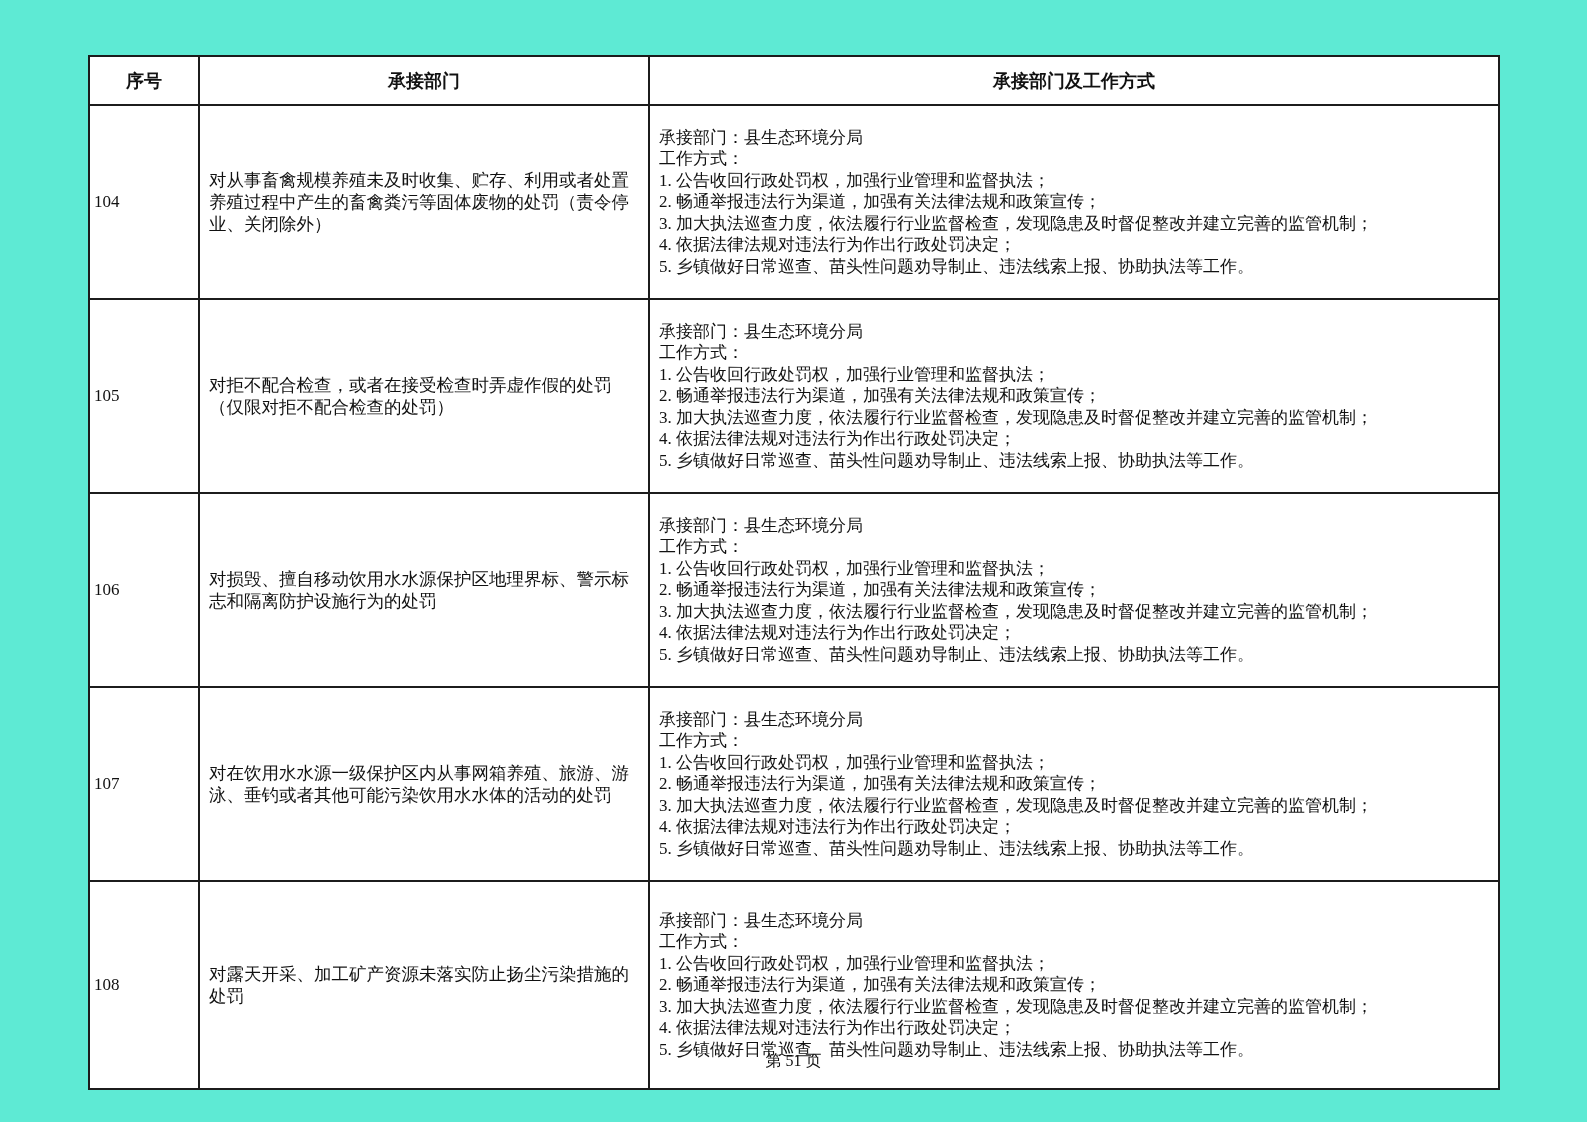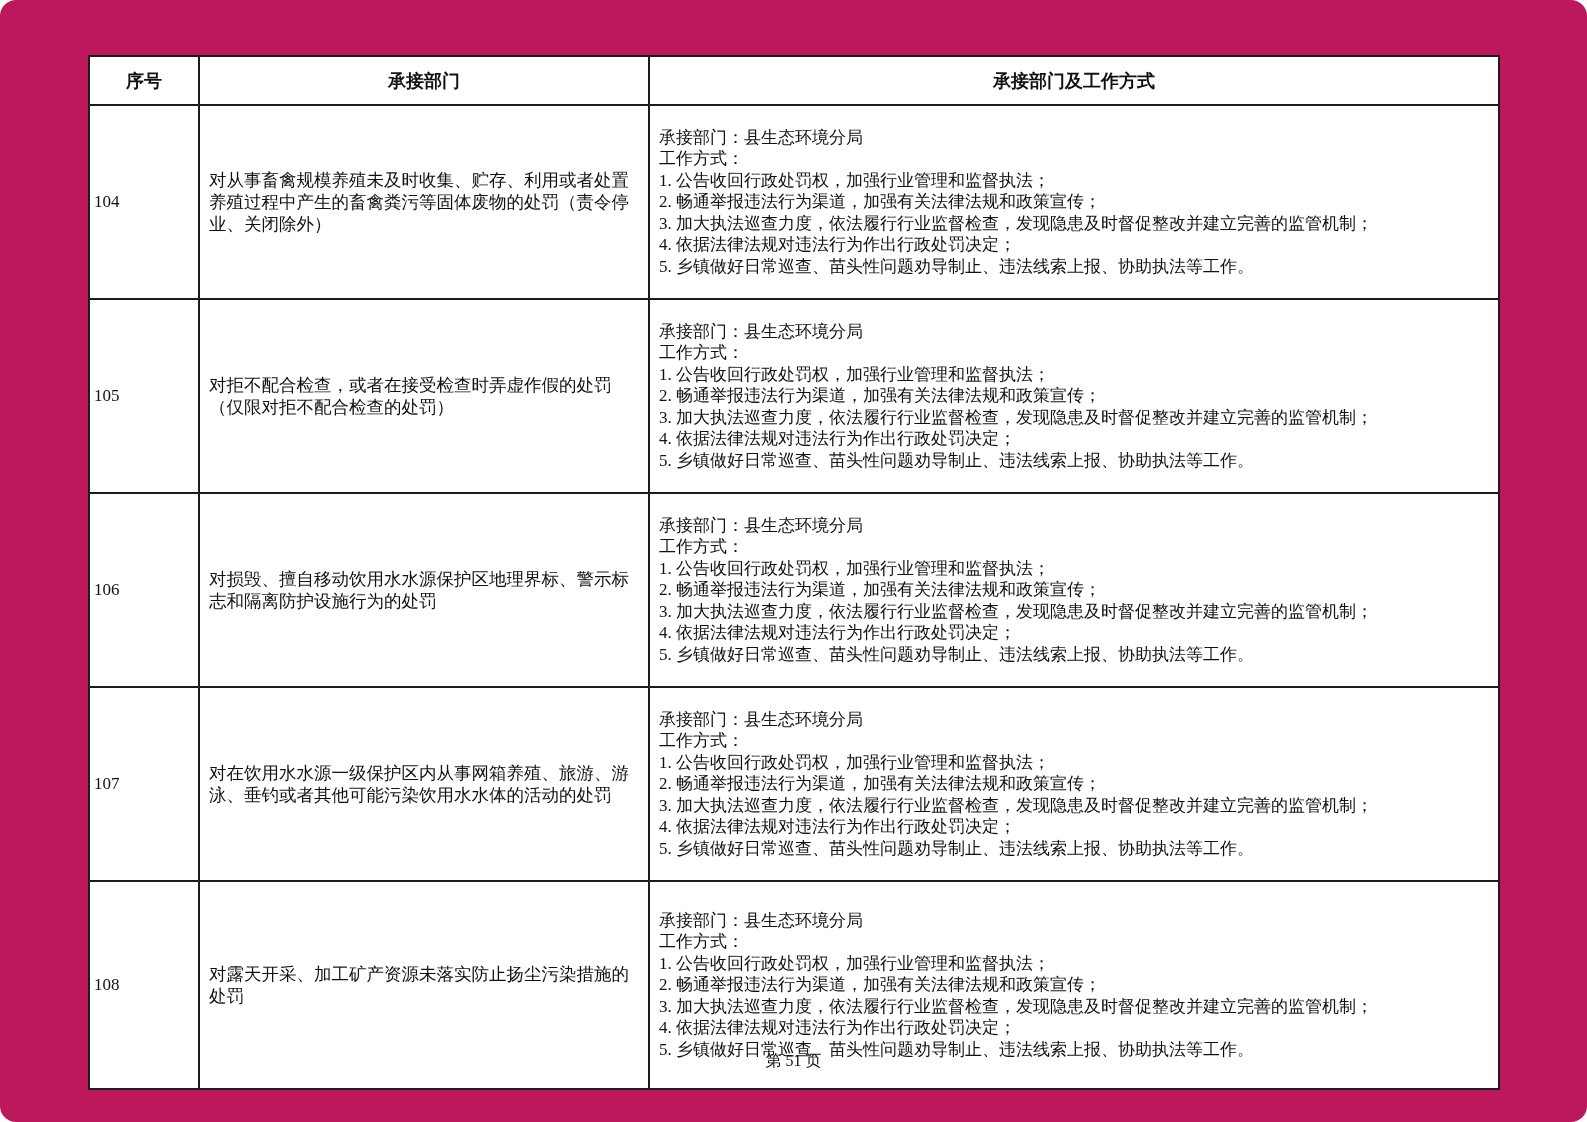--- a/index.html
+++ b/index.html
@@ -10,23 +10,22 @@
   body {
     width: 1587px;
     height: 1122px;
     font-family: "Liberation Serif", "DejaVu Serif", serif;
     color: #111111;
   }
   .sheet {
     position: relative;
     width: 1587px;
     height: 1122px;
-    background: #be185d;
+    background: #5eead4;
     overflow: hidden;
-    border-radius: 16px;
   }
   table.doc-table {
     position: absolute;
     left: 88px;
     top: 55px;
     width: 1410px;
     border-collapse: collapse;
     table-layout: fixed;
   }
   table.doc-table col.c-serial { width: 110px; }

